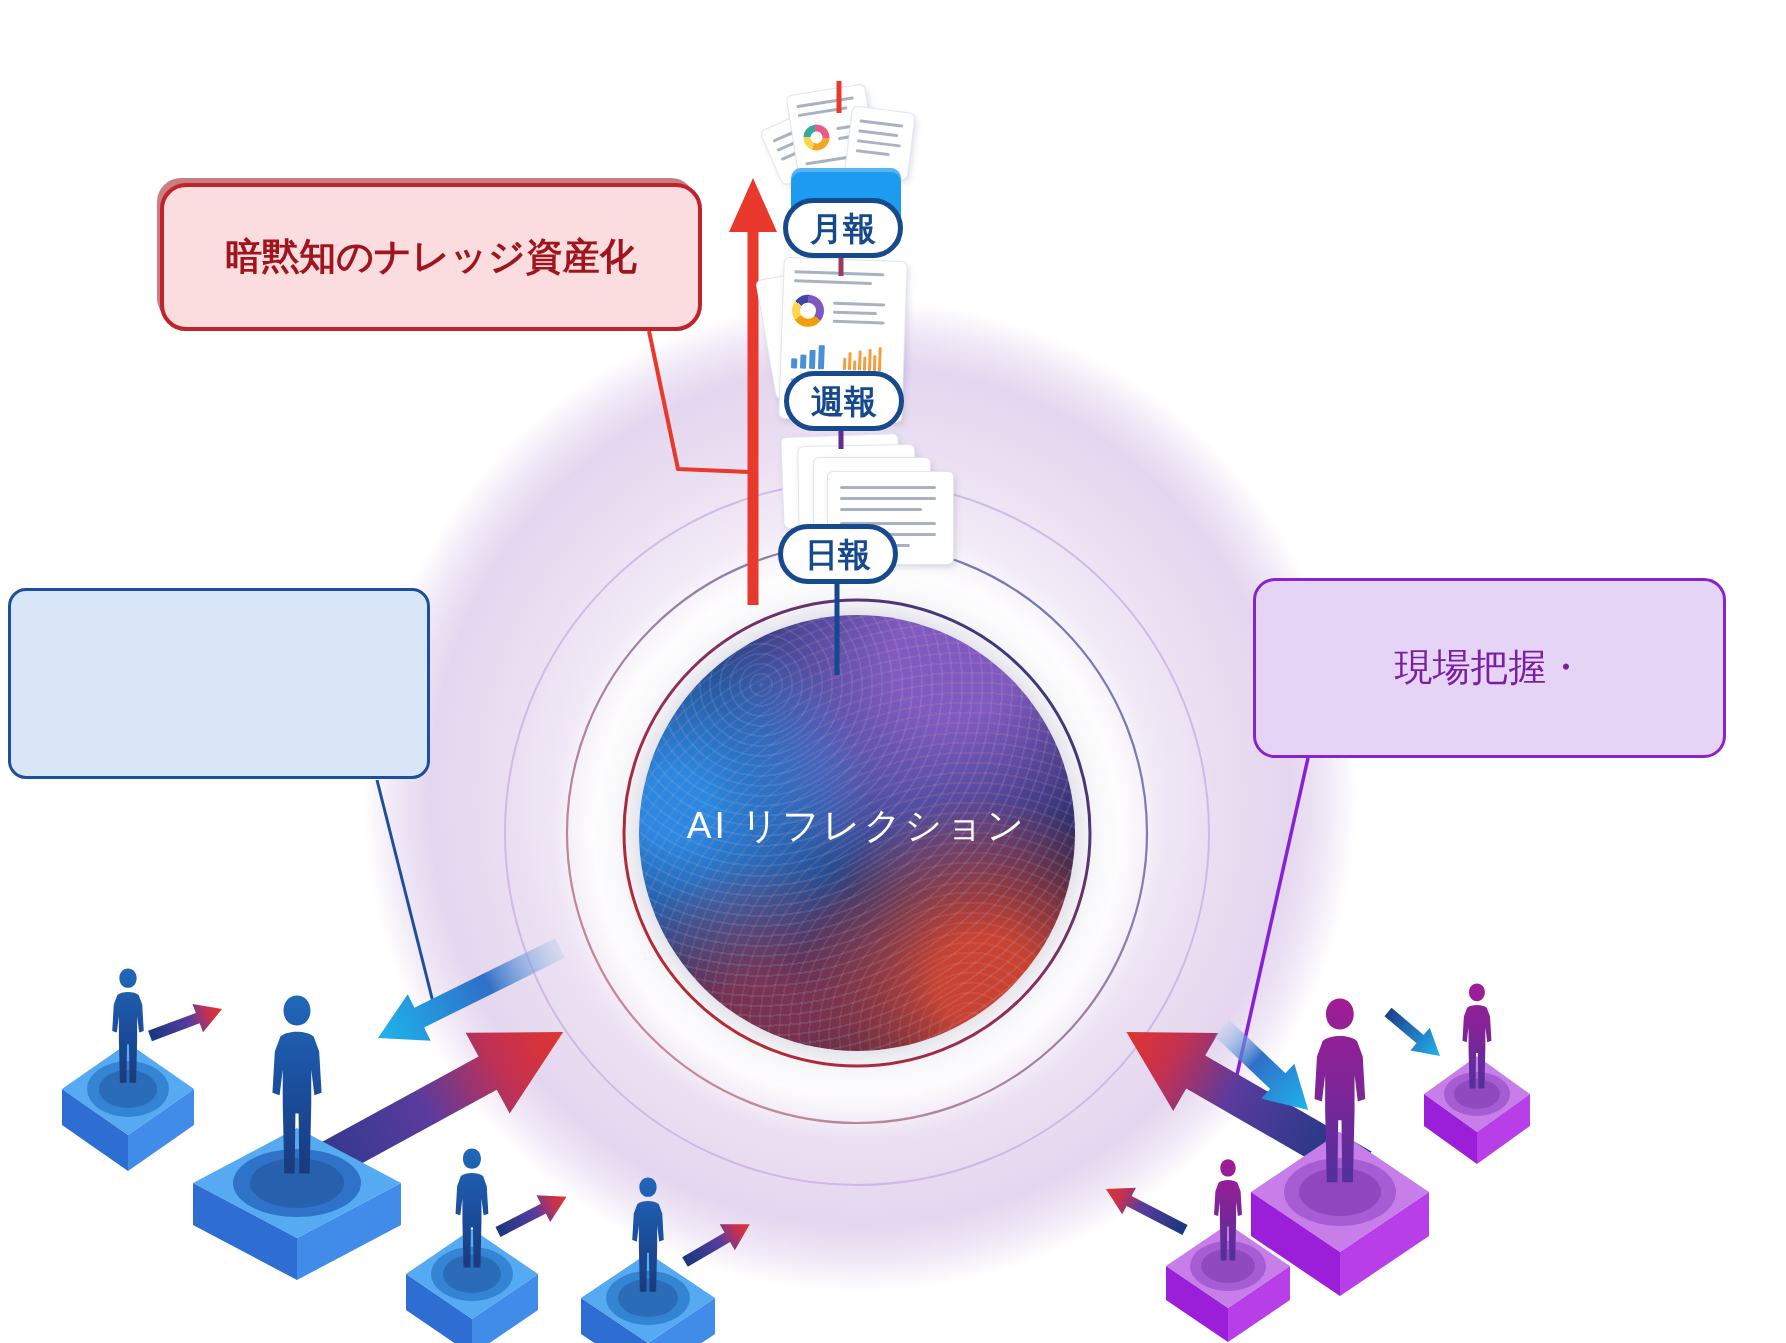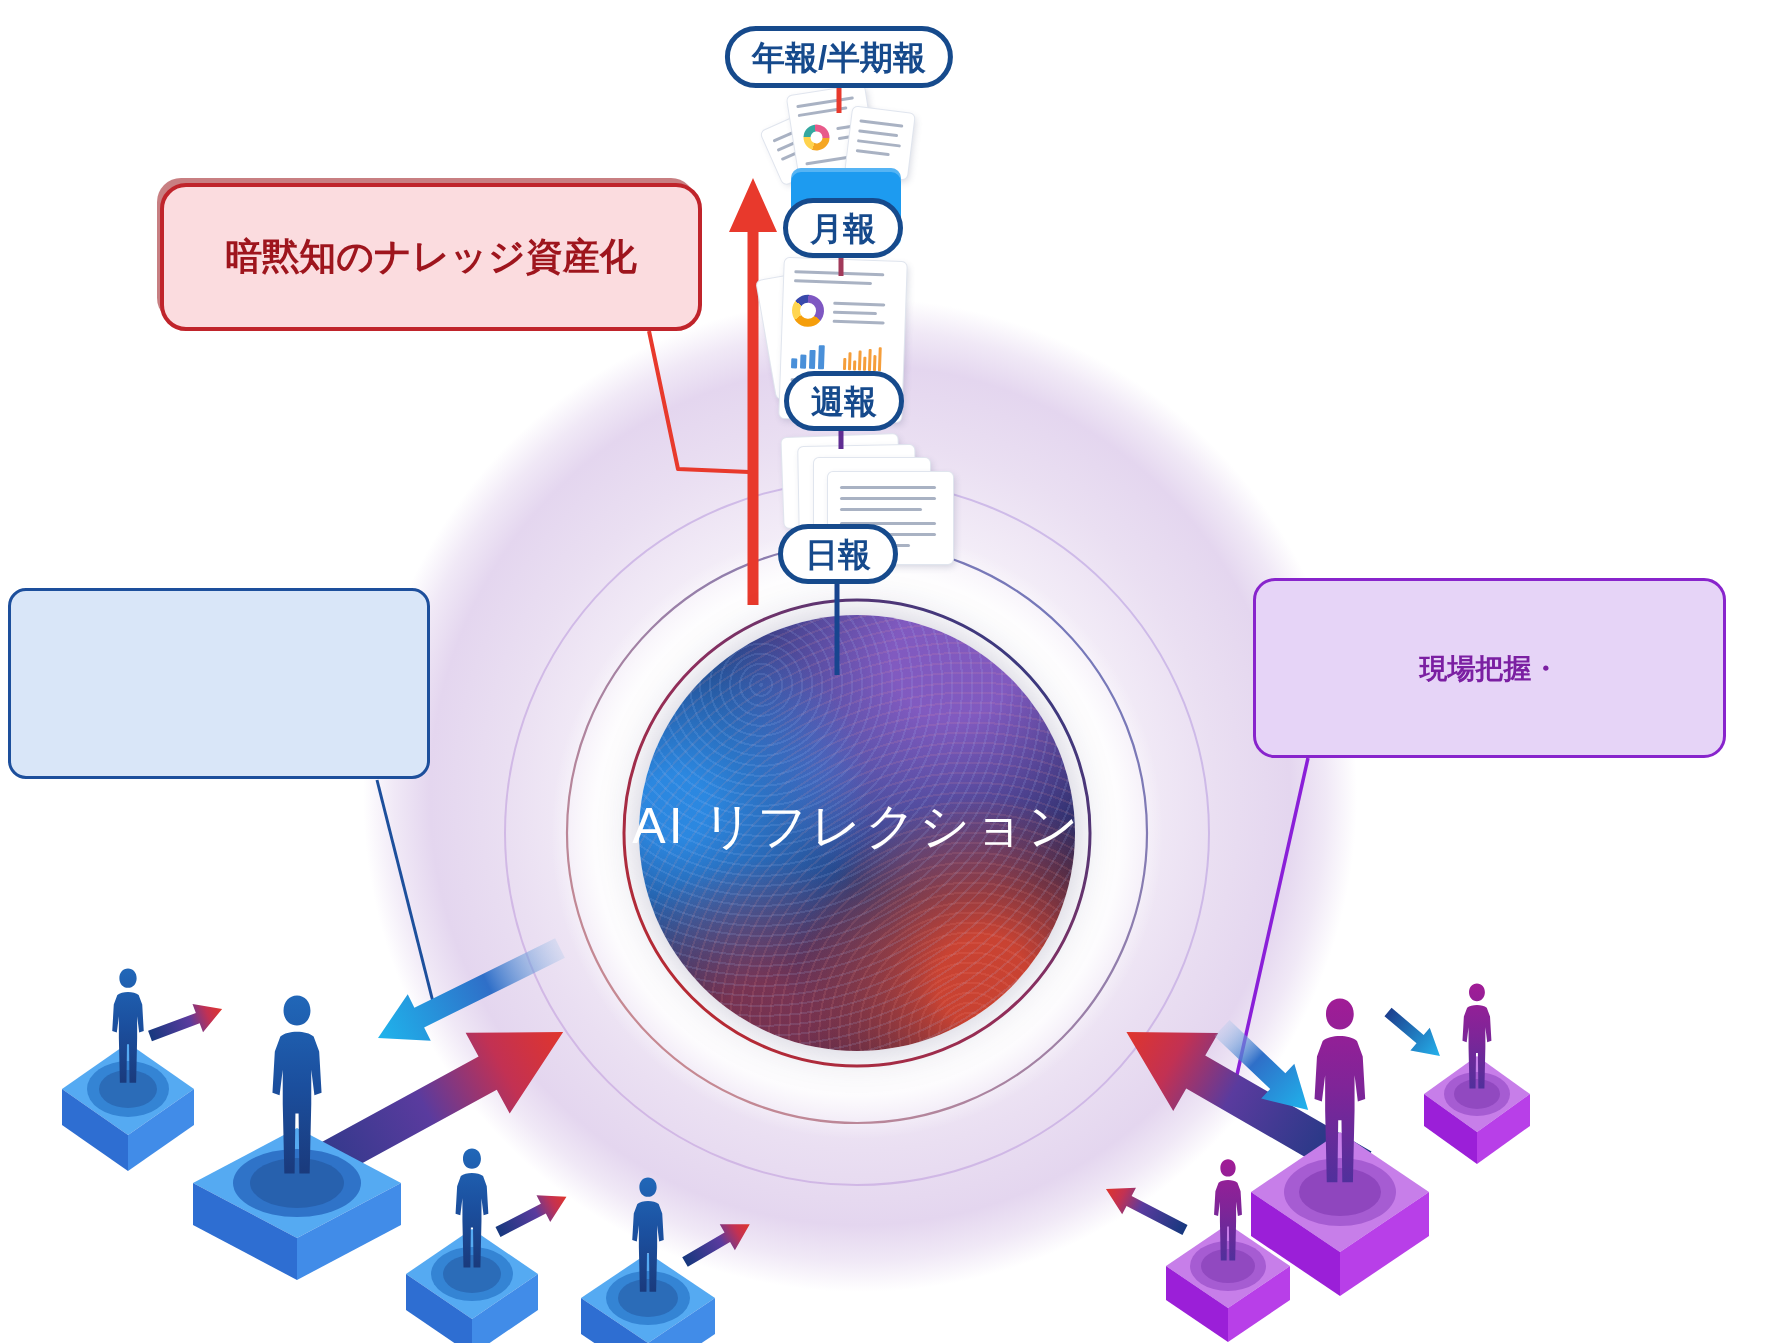--- a/index.html
+++ b/index.html
@@ -23,21 +23,21 @@
     z-index:2;display:flex;align-items:center;justify-content:center;
     background:
       repeating-radial-gradient(circle at 28% 16%, rgba(170,200,255,.13) 0 2px, rgba(0,0,0,0) 2px 10px),
       repeating-radial-gradient(circle at 76% 96%, rgba(255,160,150,.11) 0 2px, rgba(0,0,0,0) 2px 10px),
       radial-gradient(circle at 79% 84%, rgba(216,69,47,.92) 0 9%, rgba(216,69,47,0) 37%),
       radial-gradient(circle at 28% 94%, rgba(196,62,76,.55) 0 8%, rgba(196,62,76,0) 32%),
       radial-gradient(circle at 8% 44%, rgba(44,140,230,.95) 0 7%, rgba(44,140,230,0) 42%),
       radial-gradient(circle at 72% 10%, rgba(134,92,196,.95) 0 12%, rgba(134,92,196,0) 48%),
       radial-gradient(circle at 42% 36%, #31549e 0%, #1c2a60 55%, #0e1238 100%);
     box-shadow:0 0 40px rgba(40,30,90,.25);}
-  .globe-label{color:#fff;font-size:50px;letter-spacing:3px;font-weight:400;white-space:nowrap;margin-top:-14px;}
+  .globe-label{color:#fff;font-size:37px;letter-spacing:3px;font-weight:400;white-space:nowrap;margin-top:-14px;}
 
   
   .pill{position:absolute;z-index:5;transform:translateX(-50%);
     background:#fff;border:5px solid var(--navy,#164a8c);border-radius:999px;
     color:var(--navy,#164a8c);font-weight:700;font-size:33px;line-height:1;
     display:flex;align-items:center;justify-content:center;padding:0 22px;height:52px;white-space:nowrap;}
   .chain-seg{position:absolute;width:5px;z-index:4;transform:translateX(-50%);}
 
   
   .docgrp{position:absolute;z-index:3;}
@@ -60,21 +60,21 @@
   .co-red .t{color:var(--dark-red-text,#9e151d);font-size:37px;font-weight:700;white-space:nowrap;}
   .co-blue{left:8px;top:588px;width:422px;height:191px;border-radius:18px;
     border:3px solid var(--blue-header-bg,#1d4f9c);overflow:hidden;background:var(--blue-body-bg,#d9e6f8);}
   .co-blue .hd{height:72px;background:var(--blue-header-bg,#1d4f9c);color:#fff;font-size:28px;font-weight:500;
     display:flex;align-items:center;justify-content:center;white-space:nowrap;}
   .co-blue .bd{height:119px;display:flex;align-items:center;justify-content:center;
     color:var(--blue-text,#14489b);font-size:40px;font-weight:700;white-space:nowrap;}
   .co-purple{left:1253px;top:578px;width:473px;height:180px;border-radius:22px;
     background:var(--purple-bg,#e6d4f7);border:3px solid var(--purple-border,#8824cc);
     display:flex;flex-direction:column;align-items:center;justify-content:center;gap:8px;}
-  .co-purple .t{color:var(--purple-text,#7b1fa2);font-size:28px;font-weight:700;line-height:1.25;white-space:nowrap;}
+  .co-purple .t{color:var(--purple-text,#7b1fa2);font-size:38px;font-weight:400;line-height:1.25;white-space:nowrap;}
 </style>
 </head>
 <body>
 
 <div class="canvas">
 
   <div class="glow"></div>
 
   <svg class="art" width="1786" height="1343" viewBox="0 0 1786 1343" xmlns="http://www.w3.org/2000/svg" xmlns:xlink="http://www.w3.org/1999/xlink">
     <defs>
@@ -288,21 +288,20 @@
     <div class="doc" style="left:45px;top:36px;width:125px;height:92px;">
       <div class="dline" style="left:12px;top:14px;width:96px;"></div>
       <div class="dline" style="left:12px;top:25px;width:96px;"></div>
       <div class="dline" style="left:12px;top:36px;width:82px;"></div>
       <div class="dline" style="left:12px;top:50px;width:96px;"></div>
       <div class="dline" style="left:12px;top:61px;width:96px;"></div>
       <div class="dline" style="left:12px;top:72px;width:70px;"></div>
     </div>
   </div>
 
-  <div class="pill" style="left:839px;top:26px;">年報/半期報</div>
   <div class="pill" style="left:843px;top:198px;height:50px;">月報</div>
   <div class="pill" style="left:844px;top:371px;height:50px;">週報</div>
   <div class="pill" style="left:838px;top:524px;height:50px;">日報</div>
 
   <div class="callout co-red">
     <div class="t">暗黙知のナレッジ資産化</div>
   </div>
 
   <div class="callout co-blue">
   </div>

